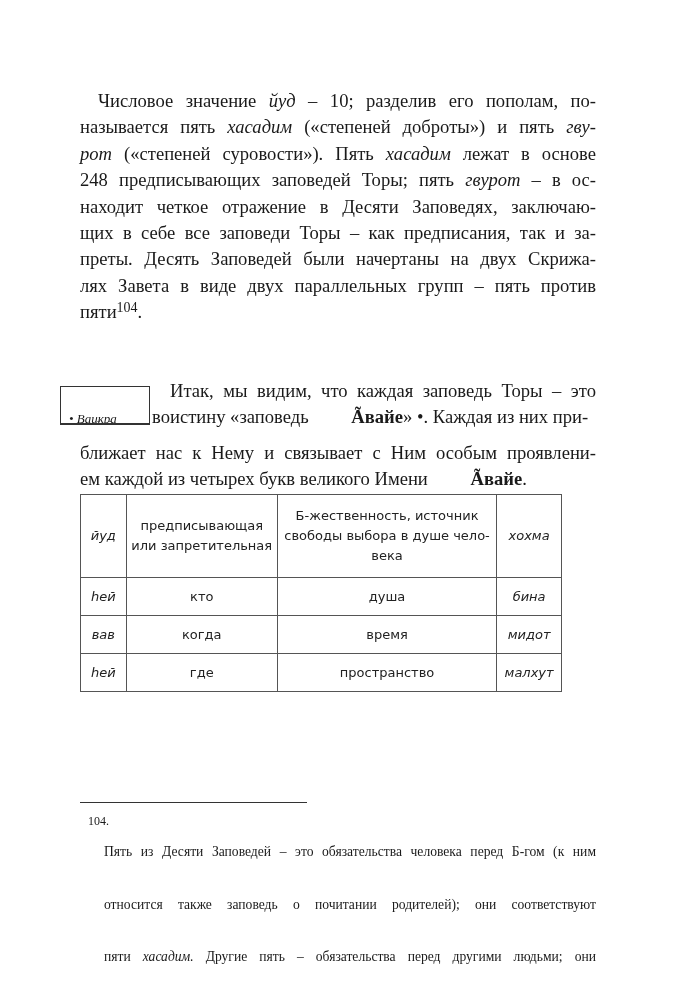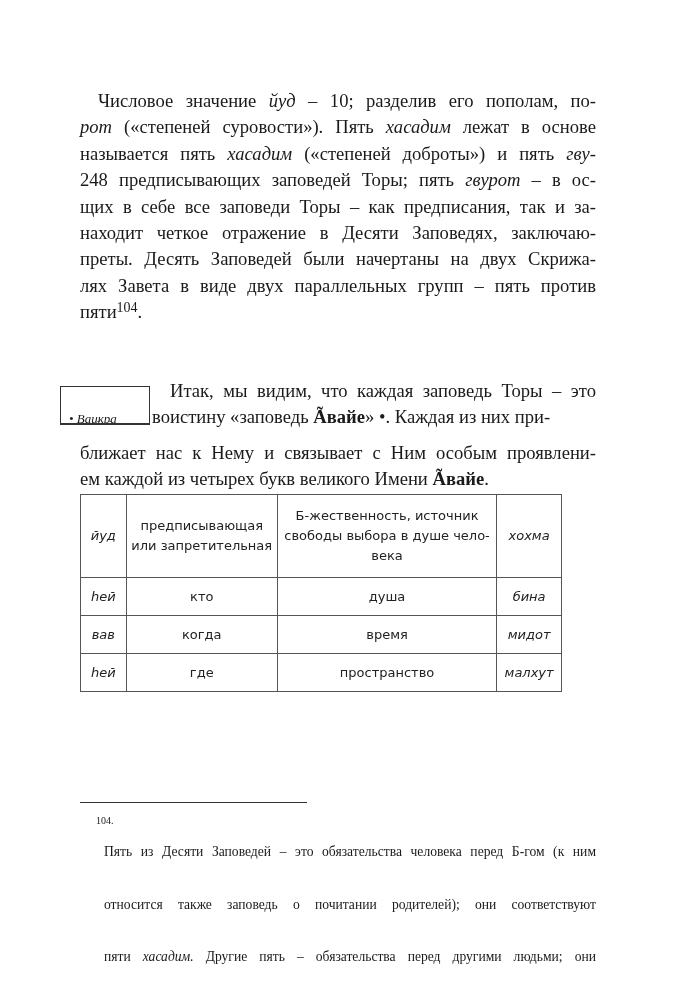--- a/index.html
+++ b/index.html
@@ -13,21 +13,21 @@
       font-size: 18.6px;
       line-height: 26.4px;
       text-align: justify;
       text-align-last: left;
       color: #1a1a1a;
     }
     .line { display: block; white-space: nowrap; text-align-last: justify; text-align: justify; }
     .line.last { text-align-last: left; }
     .indent { padding-left: 18px; }
     em, .it { font-style: italic; }
-    b, .bd { font-weight: bold; }
+    b, .bd { font-weight: bold; margin-left: 38px; }
     sup { font-size: 14px; vertical-align: 6px; line-height: 0; }
 
     #para1 { top: 88px; }
     #para2-a { top: 378px; left: 152px; width: 444px; }
     #para2-b { top: 440px; }
 
     .callout {
       position: absolute;
       left: 60px; top: 386px;
       width: 88px; height: 36px;
@@ -67,35 +67,35 @@
     .fn-rule { position: absolute; left: 80px; top: 802px; width: 227px; height: 0; border-top: 1.2px solid #333; }
     .footnote {
       position: absolute;
       left: 80px; top: 810px;
       width: 516px;
       font-family: "Liberation Serif", "DejaVu Serif", serif;
       font-size: 13.6px;
       line-height: 20.5px;
       color: #1a1a1a;
     }
-    .footnote .fn-num { position: absolute; left: 16px; top: 1px; font-size: 10px; }
+    .footnote .fn-num { position: absolute; left: 8px; top: 1px; font-size: 12px; }
     .footnote .fn-body { margin-left: 24px; text-align: justify; }
     .footnote .fline { display: block; white-space: nowrap; text-align: justify; text-align-last: justify; margin-top: 32px; }
     .footnote .fline.last { text-align-last: left; }
   </style>
 </head>
 <body>
 
 <div class="body-text" id="para1">
     <span class="line indent">Числовое значение <em>йуд</em> – 10; разделив его пополам, по-</span>
+    <span class="line">называется пять <em>хасадим</em> («степеней доброты») и пять <em>гву-</em></span>
     <span class="line"><em>рот</em> («степеней суровости»). Пять <em>хасадим</em> лежат в основе</span>
-    <span class="line">называется пять <em>хасадим</em> («степеней доброты») и пять <em>гву-</em></span>
     <span class="line">248 предписывающих заповедей Торы; пять <em>гвурот</em> – в ос-</span>
+    <span class="line">находит четкое отражение в Десяти Заповедях, заключаю-</span>
     <span class="line">щих в себе все заповеди Торы – как предписания, так и за-</span>
-    <span class="line">находит четкое отражение в Десяти Заповедях, заключаю-</span>
     <span class="line">преты. Десять Заповедей были начертаны на двух Скрижа-</span>
     <span class="line">лях Завета в виде двух параллельных групп – пять против</span>
     <span class="line last">пяти<sup>104</sup>.</span>
   </div>
 
 <div class="callout">
   <span class="bullet-line"><span>•</span> <span>Ваикра</span></span>
   <span class="cut">- -</span>
 </div>
 

